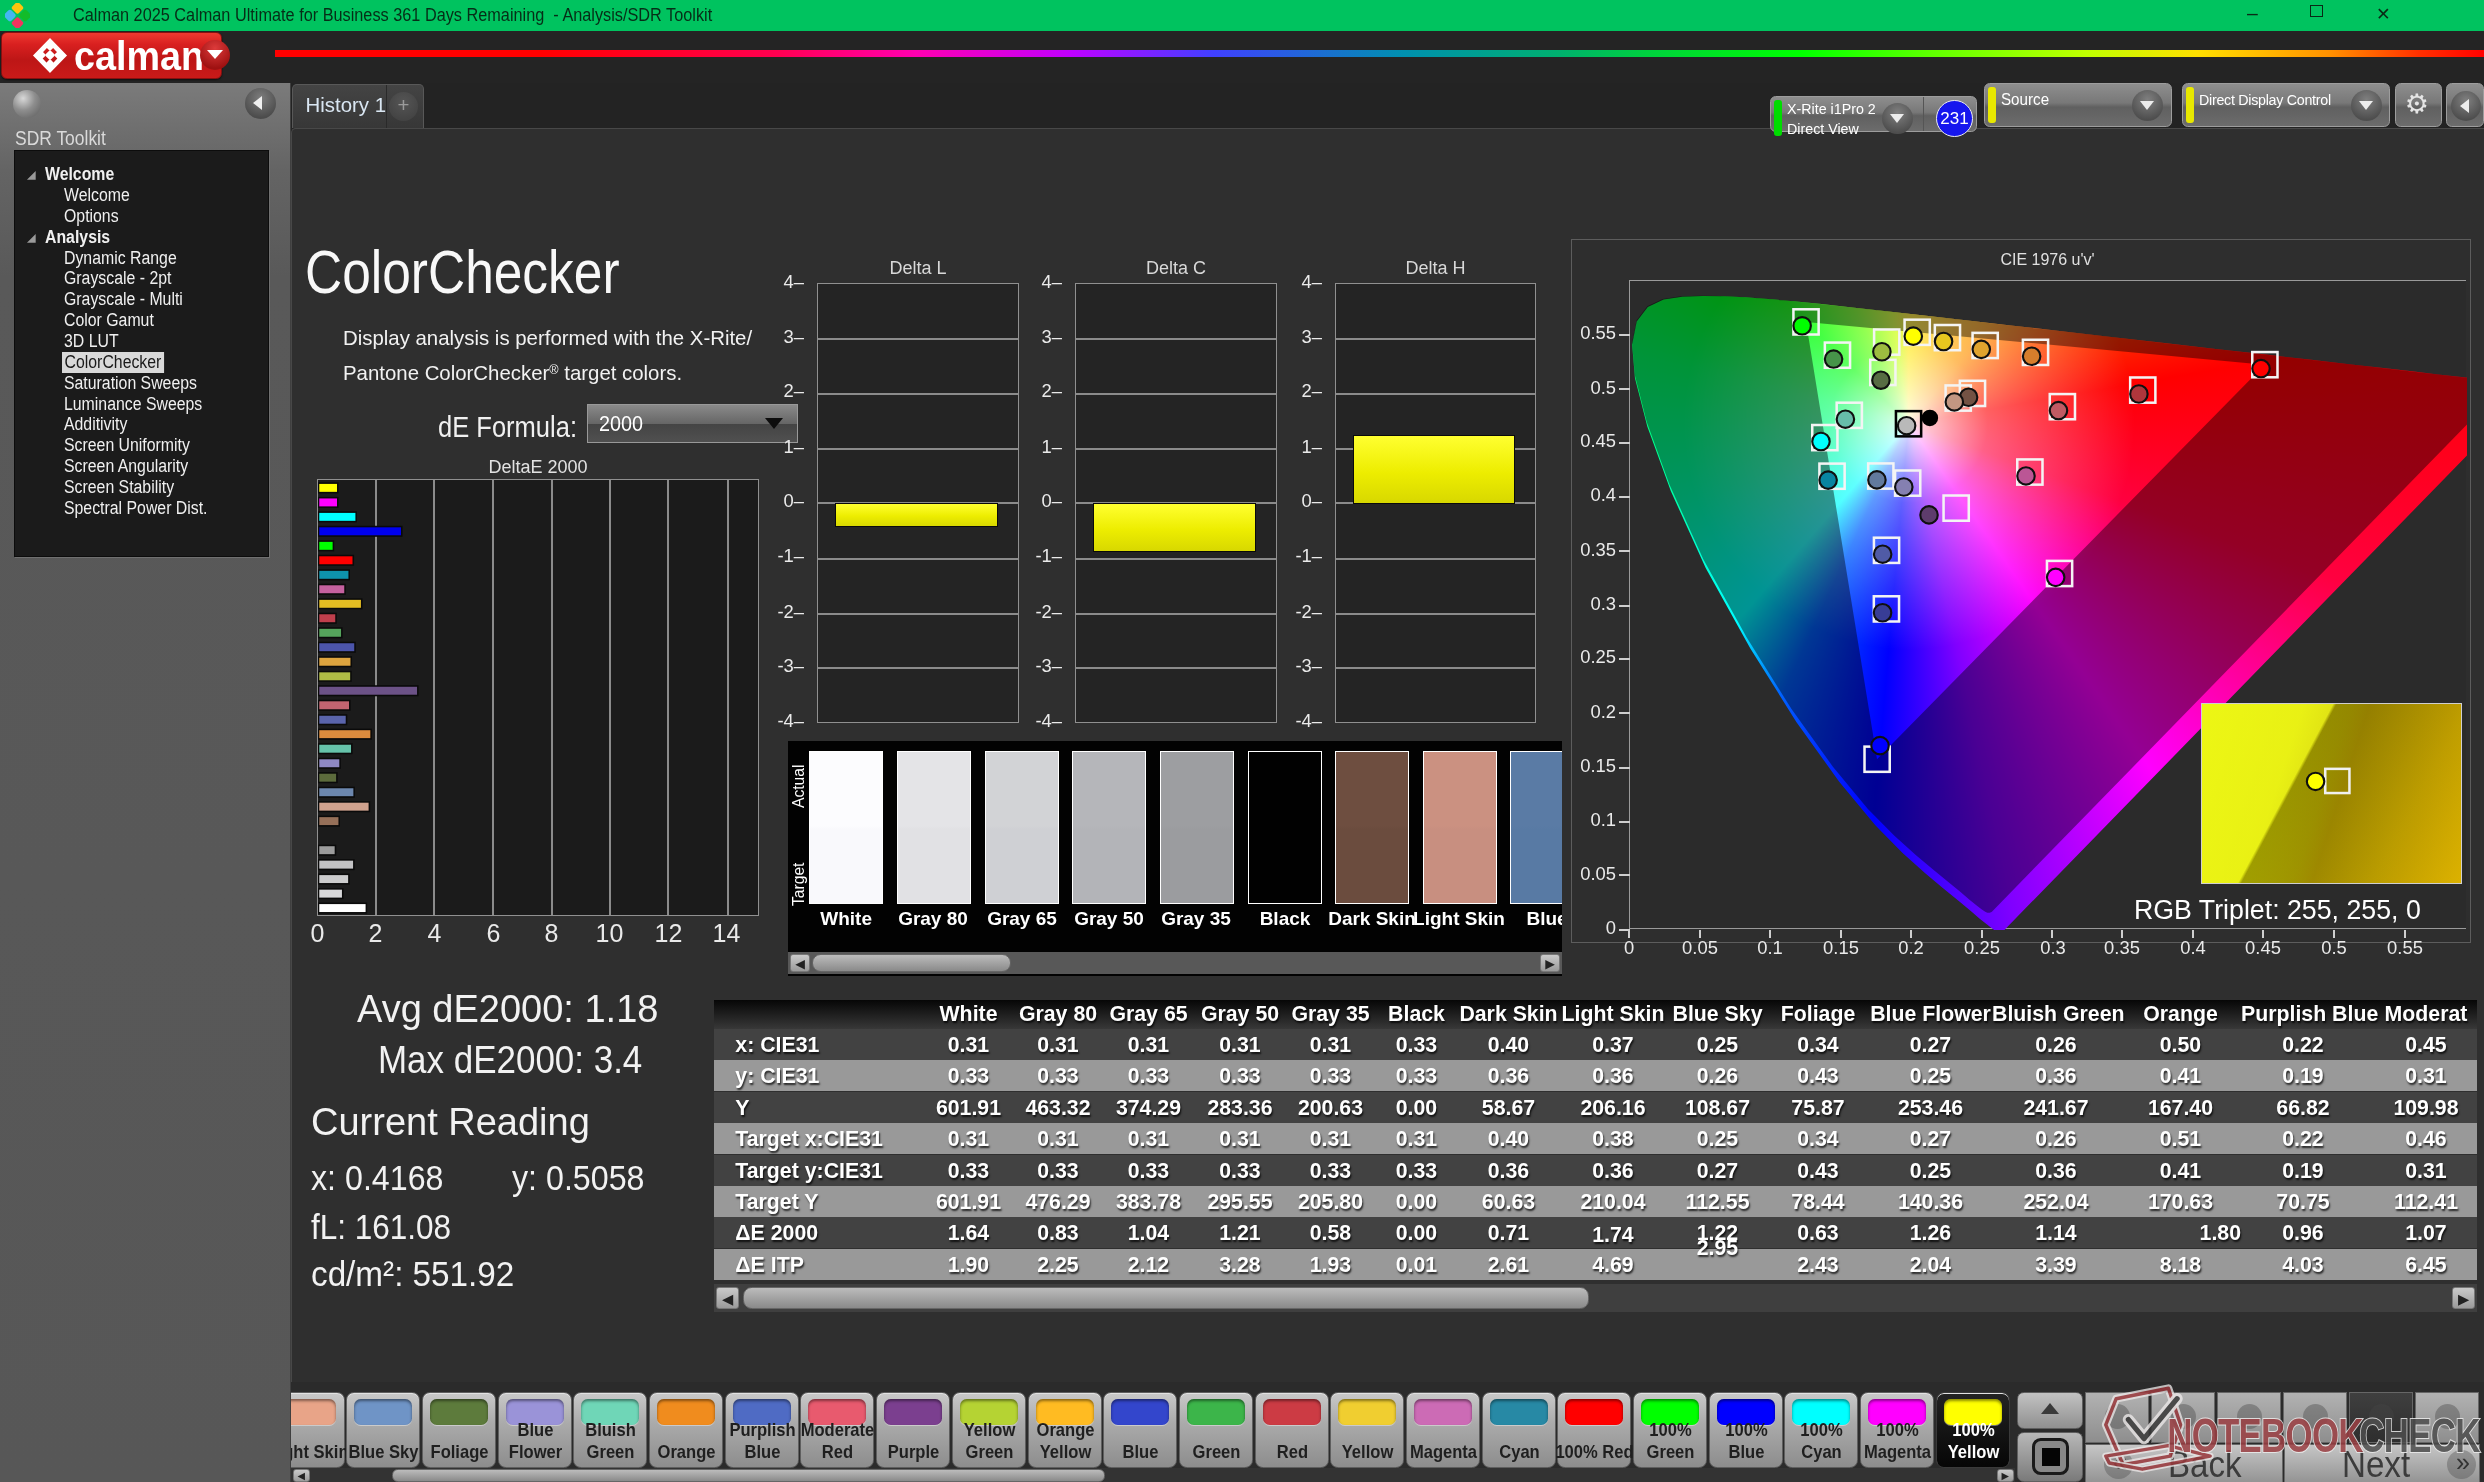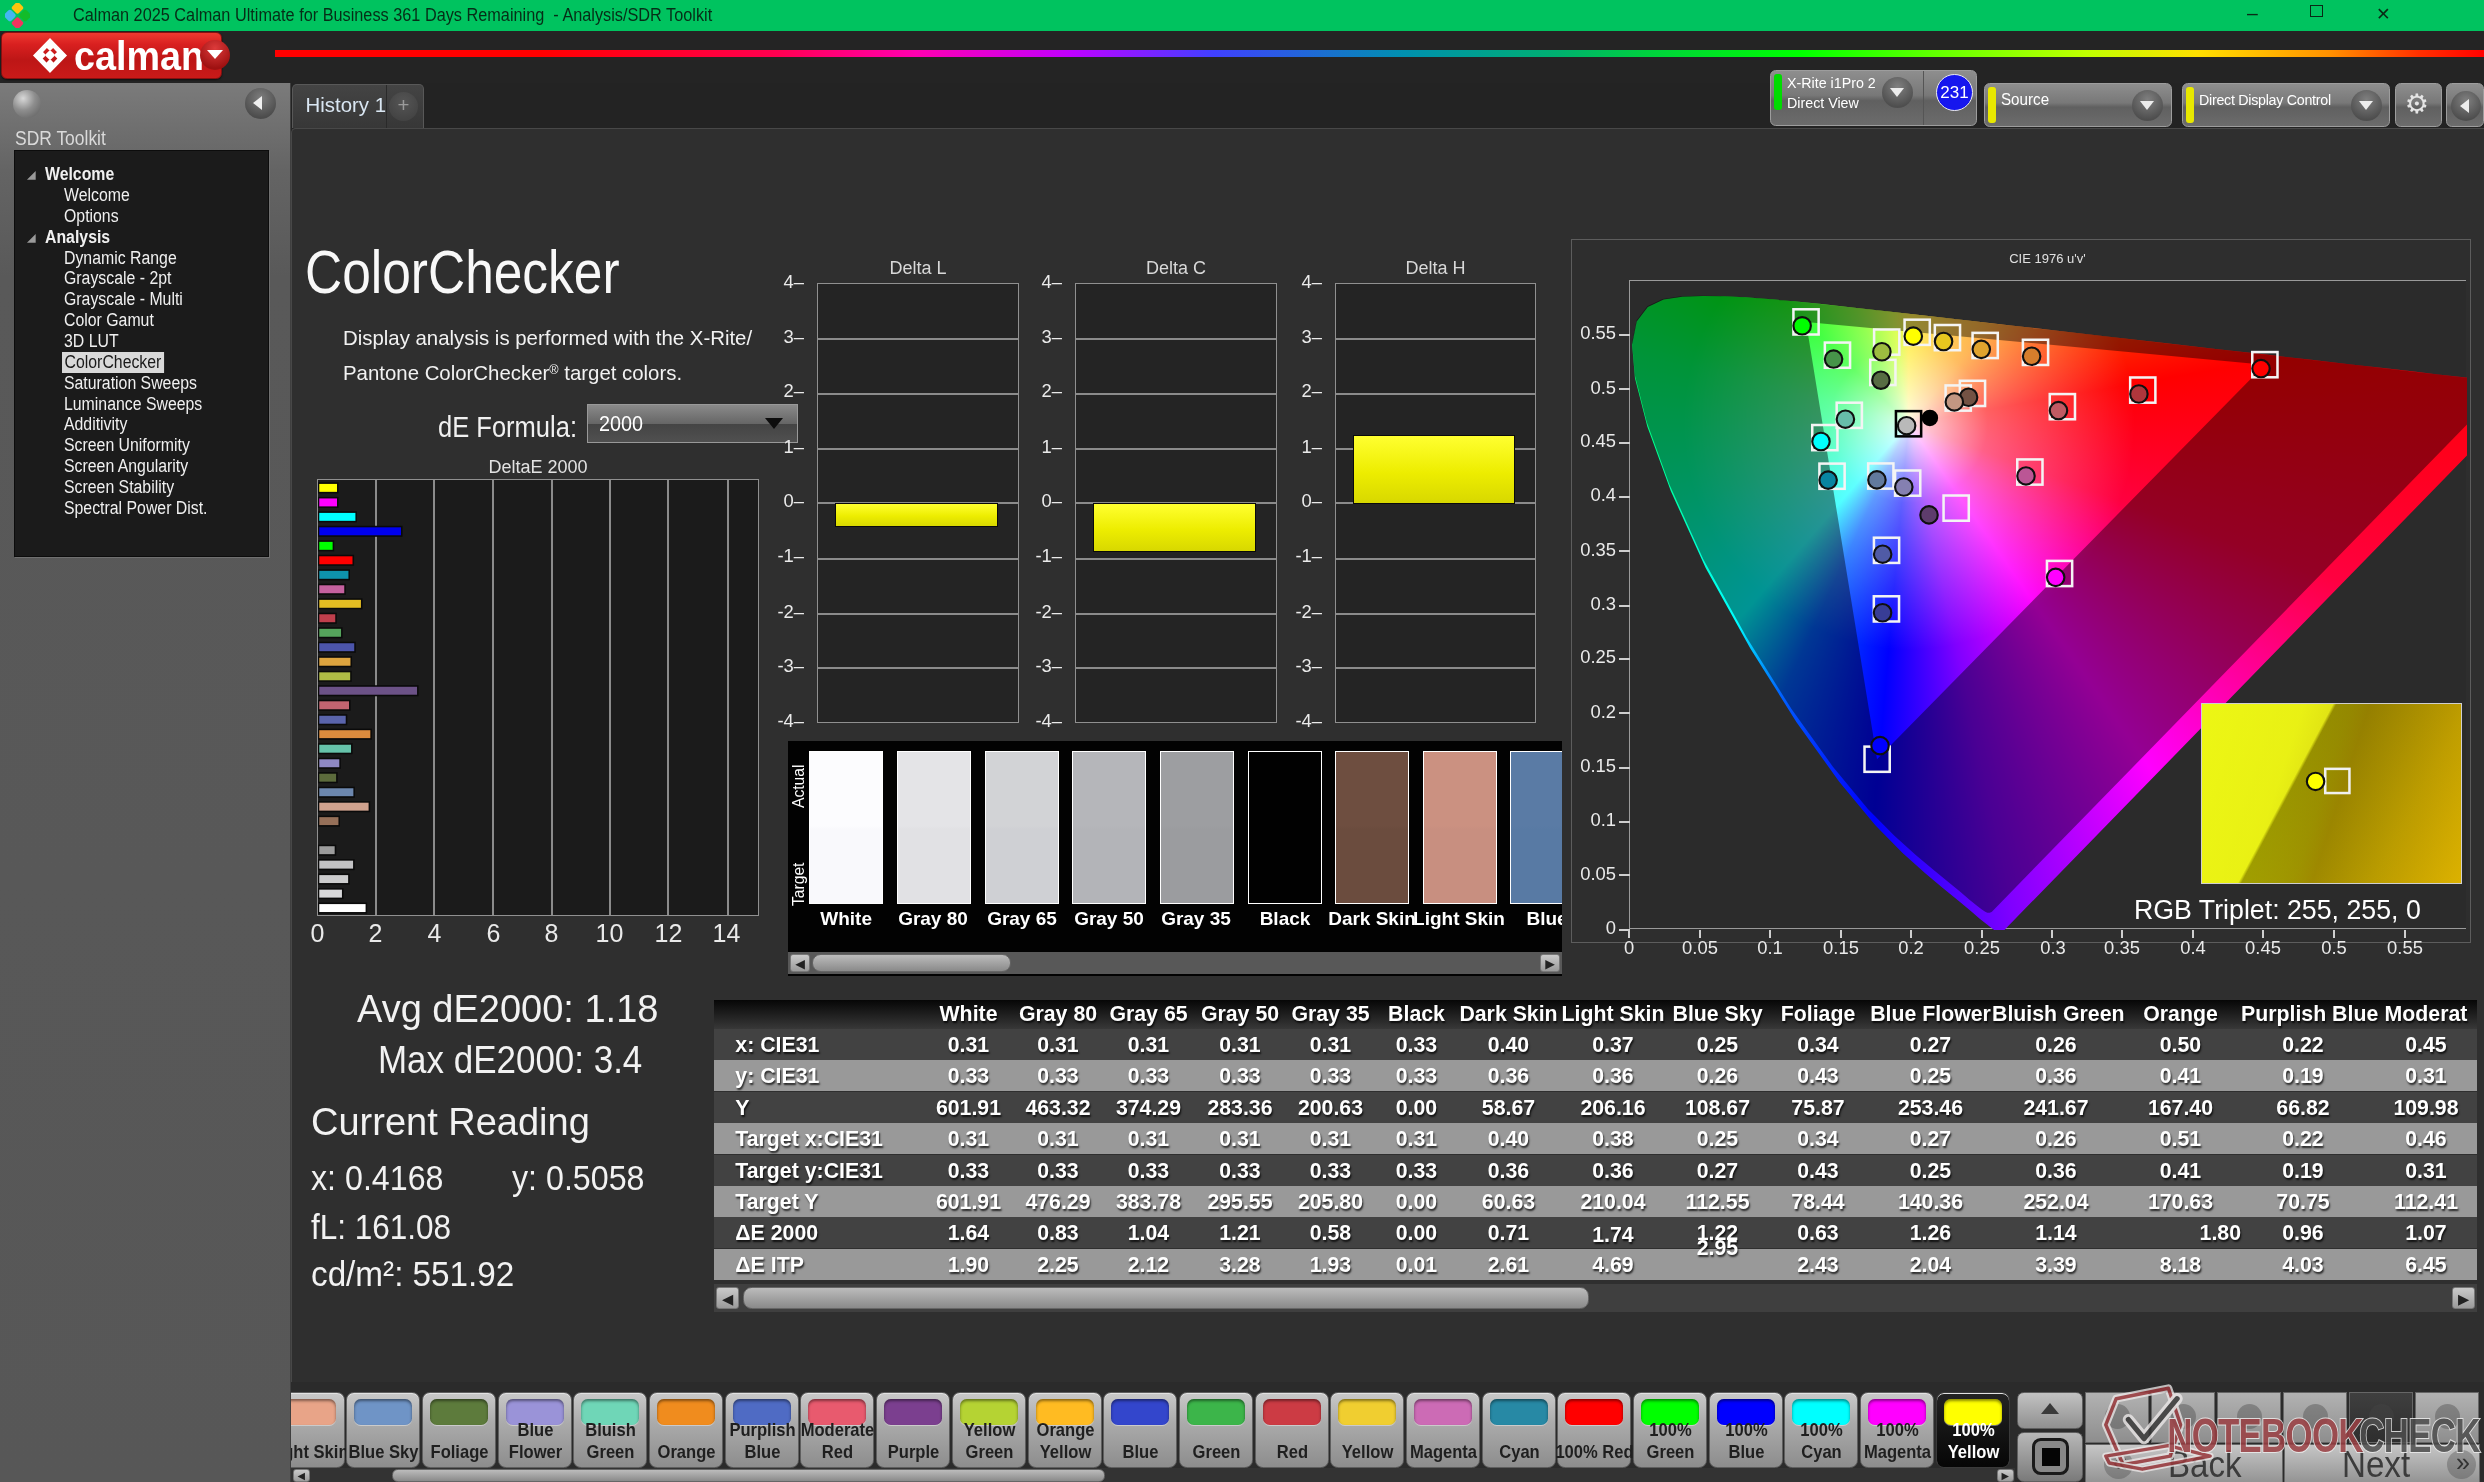--- a/index.html
+++ b/index.html
@@ -110,21 +110,21 @@
       <div class="titem" style="left:49px;top:326px">Screen Stability</div>
       <div class="titem" style="left:49px;top:347px">Spectral Power Dist.</div>
     </div>
 <div class="abs tabbar"></div>
 <div class="abs mainpanel"></div>
 <div class="abs tab">
       <span style="position:absolute;left:12.6px;top:8.7px;font-size:20.4px" class="nw">History 1</span>
 <span style="position:absolute;left:93px;top:0;height:100%;border-left:1px solid #2a2a2a"></span>
 <span style="position:absolute;left:96px;top:6.8px;width:29px;height:29px;border-radius:50%;background:radial-gradient(circle at 50% 35%,#555,#3e3e3e);color:#9a9a9a;font-size:20.4px;text-align:center;line-height:27px">+</span>
     </div>
-<div class="grbtn" style="left:1770px;top:70px;width:207px;height:56px">
+<div class="grbtn" style="left:1770px;top:96px;width:207px;height:36px">
       <span style="position:absolute;left:2.9px;top:2.9px;width:7.8px;height:36px;border-radius:2.9px;background:#00dc00"></span>
       <span class="nw sx9" style="position:absolute;left:15.5px;top:2.9px;font-size:15.5px">X-Rite i1Pro 2</span>
       <span class="nw sx9" style="position:absolute;left:15.5px;top:23px;font-size:15.5px">Direct View</span>
       <span class="ddarrow" style="left:111px;top:5.8px"></span>
       <span style="position:absolute;left:152px;top:0;height:100%;border-left:1px solid #555"></span>
       <span style="position:absolute;left:165px;top:2.9px;width:37px;height:37px;border-radius:50%;background:#1616ee;border:1px solid #eee;color:#fff;font-size:17px;text-align:center;line-height:36px">231</span>
     </div>
 <div class="grbtn" style="left:1984px;top:83px;width:188px;height:44px">
       <span style="position:absolute;left:2.9px;top:2.9px;width:7.8px;height:36px;border-radius:2.9px;background:#e8e800"></span>
       <span class="nw sx9" style="position:absolute;left:15.5px;top:5.8px;font-size:16.5px">Source</span>
@@ -286,21 +286,21 @@
 <div class="swp" style="left:635px;top:9.7px;width:74px;height:153px;background:linear-gradient(#cb9181 0%,#cb9181 49%,#c88f80 51%,#c88f80 100%)"></div>
 <div class="swlab" style="left:609px;top:167px;width:124px">Light Skin</div>
 <div class="swp" style="left:722px;top:9.7px;width:74px;height:153px;background:linear-gradient(#5a7ba5 0%,#5a7ba5 49%,#587aa4 51%,#587aa4 100%)"></div>
 <div class="swlab" style="left:697px;top:167px;width:124px">Blue</div>
 </div>
 <div class="sb" style="left:788px;top:952px;width:774px;height:22px;background:#585858"></div>
 <div class="sbarr" style="left:790px;top:954px;width:20.4px;height:18.4px;font-size:12.6px;line-height:18.4px">◀</div>
 <div class="sbarr" style="left:1540px;top:954px;width:20.4px;height:18.4px;font-size:12.6px;line-height:18.4px">▶</div>
 <div class="sbthumb" style="left:812px;top:954px;width:199px;height:18.4px"></div>
 <div class="abs" style="left:1571px;top:239px;width:900px;height:704px;background:#2e2e2e;border:1px solid #5d5d5d"></div>
-<div class="abs" style="left:1629px;top:251px;width:837px;text-align:center;font-size:13px;color:#e0e0e0">CIE 1976 u'v'</div>
+<div class="abs" style="left:1629px;top:251px;width:837px;text-align:center;font-size:16px;color:#e0e0e0">CIE 1976 u'v'</div>
 <div class="abs" style="left:1629px;top:280px;width:841px;height:653px;background:#2b2b2b;border:1.9px solid #9a9a9a;border-right:none;width:837px;height:649px">
 <div style="position:absolute;left:0;top:0;width:837px;height:649px;background:conic-gradient(from 0deg at 33.28% 21.99%, #ffe800 0deg, #ff9000 40deg, #ff0000 80deg,#ff0040 110deg, #ff00ff 145deg, #8000ff 168deg, #0000ff 185deg, #0060ff 205deg, #00ffff 221deg,#00ffb0 250deg, #00ff60 285deg, #00ff00 315deg, #60ff00 335deg, #c8ff00 352deg, #ffe800 360deg);clip-path:path('M 372.9 650.5 L 372.6 650.5 L 372.3 650.9 L 371.8 650.9 L 371.3 651.2 L 370.6 651.2 L 369.6 651.2 L 368.4 651.3 L 366.2 650.2 L 362.4 647.7 L 357.4 643.8 L 350.0 637.9 L 340.8 630.0 L 329.1 620.3 L 313.7 607.8 L 295.2 592.3 L 272.6 571.9 L 245.3 544.2 L 209.2 500.7 L 166.5 441.2 L 120.2 367.2 L 75.7 287.1 L 40.9 210.2 L 17.3 145.4 L 5.0 97.2 L 2.1 63.6 L 6.7 40.6 L 17.8 26.0 L 33.6 18.5 L 52.3 15.7 L 72.7 15.1 L 93.4 15.3 L 115.0 16.3 L 138.3 18.0 L 163.6 20.3 L 191.5 23.1 L 222.3 26.4 L 256.4 30.2 L 294.2 34.4 L 335.7 39.2 L 380.9 44.4 L 429.7 50.0 L 481.4 55.9 L 534.4 62.0 L 585.8 67.9 L 635.9 73.6 L 681.2 78.8 L 721.3 83.4 L 755.4 87.3 L 784.0 90.6 L 808.0 93.4 L 828.9 95.8 L 846.6 97.8 L 860.8 99.4 L 871.9 100.7 L 880.5 101.7 L 887.0 102.4 L 891.2 102.9 L 894.7 103.3 L 897.4 103.6 L 900.1 103.9 L 902.4 104.2 L 904.0 104.4 L 904.8 104.5 L 905.2 104.5 Z')"></div>
 <div style="position:absolute;left:0;top:0;width:837px;height:649px;background:radial-gradient(circle 226px at 33.28% 21.99%, rgba(255,255,255,0.9) 0%, rgba(255,255,255,0.38) 35%, rgba(255,255,255,0) 100%);clip-path:path('M 372.9 650.5 L 372.6 650.5 L 372.3 650.9 L 371.8 650.9 L 371.3 651.2 L 370.6 651.2 L 369.6 651.2 L 368.4 651.3 L 366.2 650.2 L 362.4 647.7 L 357.4 643.8 L 350.0 637.9 L 340.8 630.0 L 329.1 620.3 L 313.7 607.8 L 295.2 592.3 L 272.6 571.9 L 245.3 544.2 L 209.2 500.7 L 166.5 441.2 L 120.2 367.2 L 75.7 287.1 L 40.9 210.2 L 17.3 145.4 L 5.0 97.2 L 2.1 63.6 L 6.7 40.6 L 17.8 26.0 L 33.6 18.5 L 52.3 15.7 L 72.7 15.1 L 93.4 15.3 L 115.0 16.3 L 138.3 18.0 L 163.6 20.3 L 191.5 23.1 L 222.3 26.4 L 256.4 30.2 L 294.2 34.4 L 335.7 39.2 L 380.9 44.4 L 429.7 50.0 L 481.4 55.9 L 534.4 62.0 L 585.8 67.9 L 635.9 73.6 L 681.2 78.8 L 721.3 83.4 L 755.4 87.3 L 784.0 90.6 L 808.0 93.4 L 828.9 95.8 L 846.6 97.8 L 860.8 99.4 L 871.9 100.7 L 880.5 101.7 L 887.0 102.4 L 891.2 102.9 L 894.7 103.3 L 897.4 103.6 L 900.1 103.9 L 902.4 104.2 L 904.0 104.4 L 904.8 104.5 L 905.2 104.5 Z')"></div>
 <svg width="837" height="649" style="position:absolute;left:0;top:0" viewBox="0 0 863 669">
 <path d="M 372.9 650.5 L 372.6 650.5 L 372.3 650.9 L 371.8 650.9 L 371.3 651.2 L 370.6 651.2 L 369.6 651.2 L 368.4 651.3 L 366.2 650.2 L 362.4 647.7 L 357.4 643.8 L 350.0 637.9 L 340.8 630.0 L 329.1 620.3 L 313.7 607.8 L 295.2 592.3 L 272.6 571.9 L 245.3 544.2 L 209.2 500.7 L 166.5 441.2 L 120.2 367.2 L 75.7 287.1 L 40.9 210.2 L 17.3 145.4 L 5.0 97.2 L 2.1 63.6 L 6.7 40.6 L 17.8 26.0 L 33.6 18.5 L 52.3 15.7 L 72.7 15.1 L 93.4 15.3 L 115.0 16.3 L 138.3 18.0 L 163.6 20.3 L 191.5 23.1 L 222.3 26.4 L 256.4 30.2 L 294.2 34.4 L 335.7 39.2 L 380.9 44.4 L 429.7 50.0 L 481.4 55.9 L 534.4 62.0 L 585.8 67.9 L 635.9 73.6 L 681.2 78.8 L 721.3 83.4 L 755.4 87.3 L 784.0 90.6 L 808.0 93.4 L 828.9 95.8 L 846.6 97.8 L 860.8 99.4 L 871.9 100.7 L 880.5 101.7 L 887.0 102.4 L 891.2 102.9 L 894.7 103.3 L 897.4 103.6 L 900.1 103.9 L 902.4 104.2 L 904.0 104.4 L 904.8 104.5 L 905.2 104.5 Z M 654.4 86.2 L 181.5 42.1 L 254.7 493.0 Z" fill="#000" fill-opacity="0.42" fill-rule="evenodd"></path>
 <rect x="340.1" y="102.8" width="26" height="26" fill="none" stroke="#f4f4f4" stroke-width="2.6"></rect>
         <rect x="325.4" y="107.6" width="26" height="26" fill="none" stroke="#f4f4f4" stroke-width="2.6"></rect>
         <rect x="245.6" y="188.0" width="26" height="26" fill="none" stroke="#f4f4f4" stroke-width="2.6"></rect>
         <rect x="247.7" y="81.2" width="26" height="26" fill="none" stroke="#f4f4f4" stroke-width="2.6"></rect>
         <rect x="273.3" y="195.3" width="26" height="26" fill="none" stroke="#f4f4f4" stroke-width="2.6"></rect>

